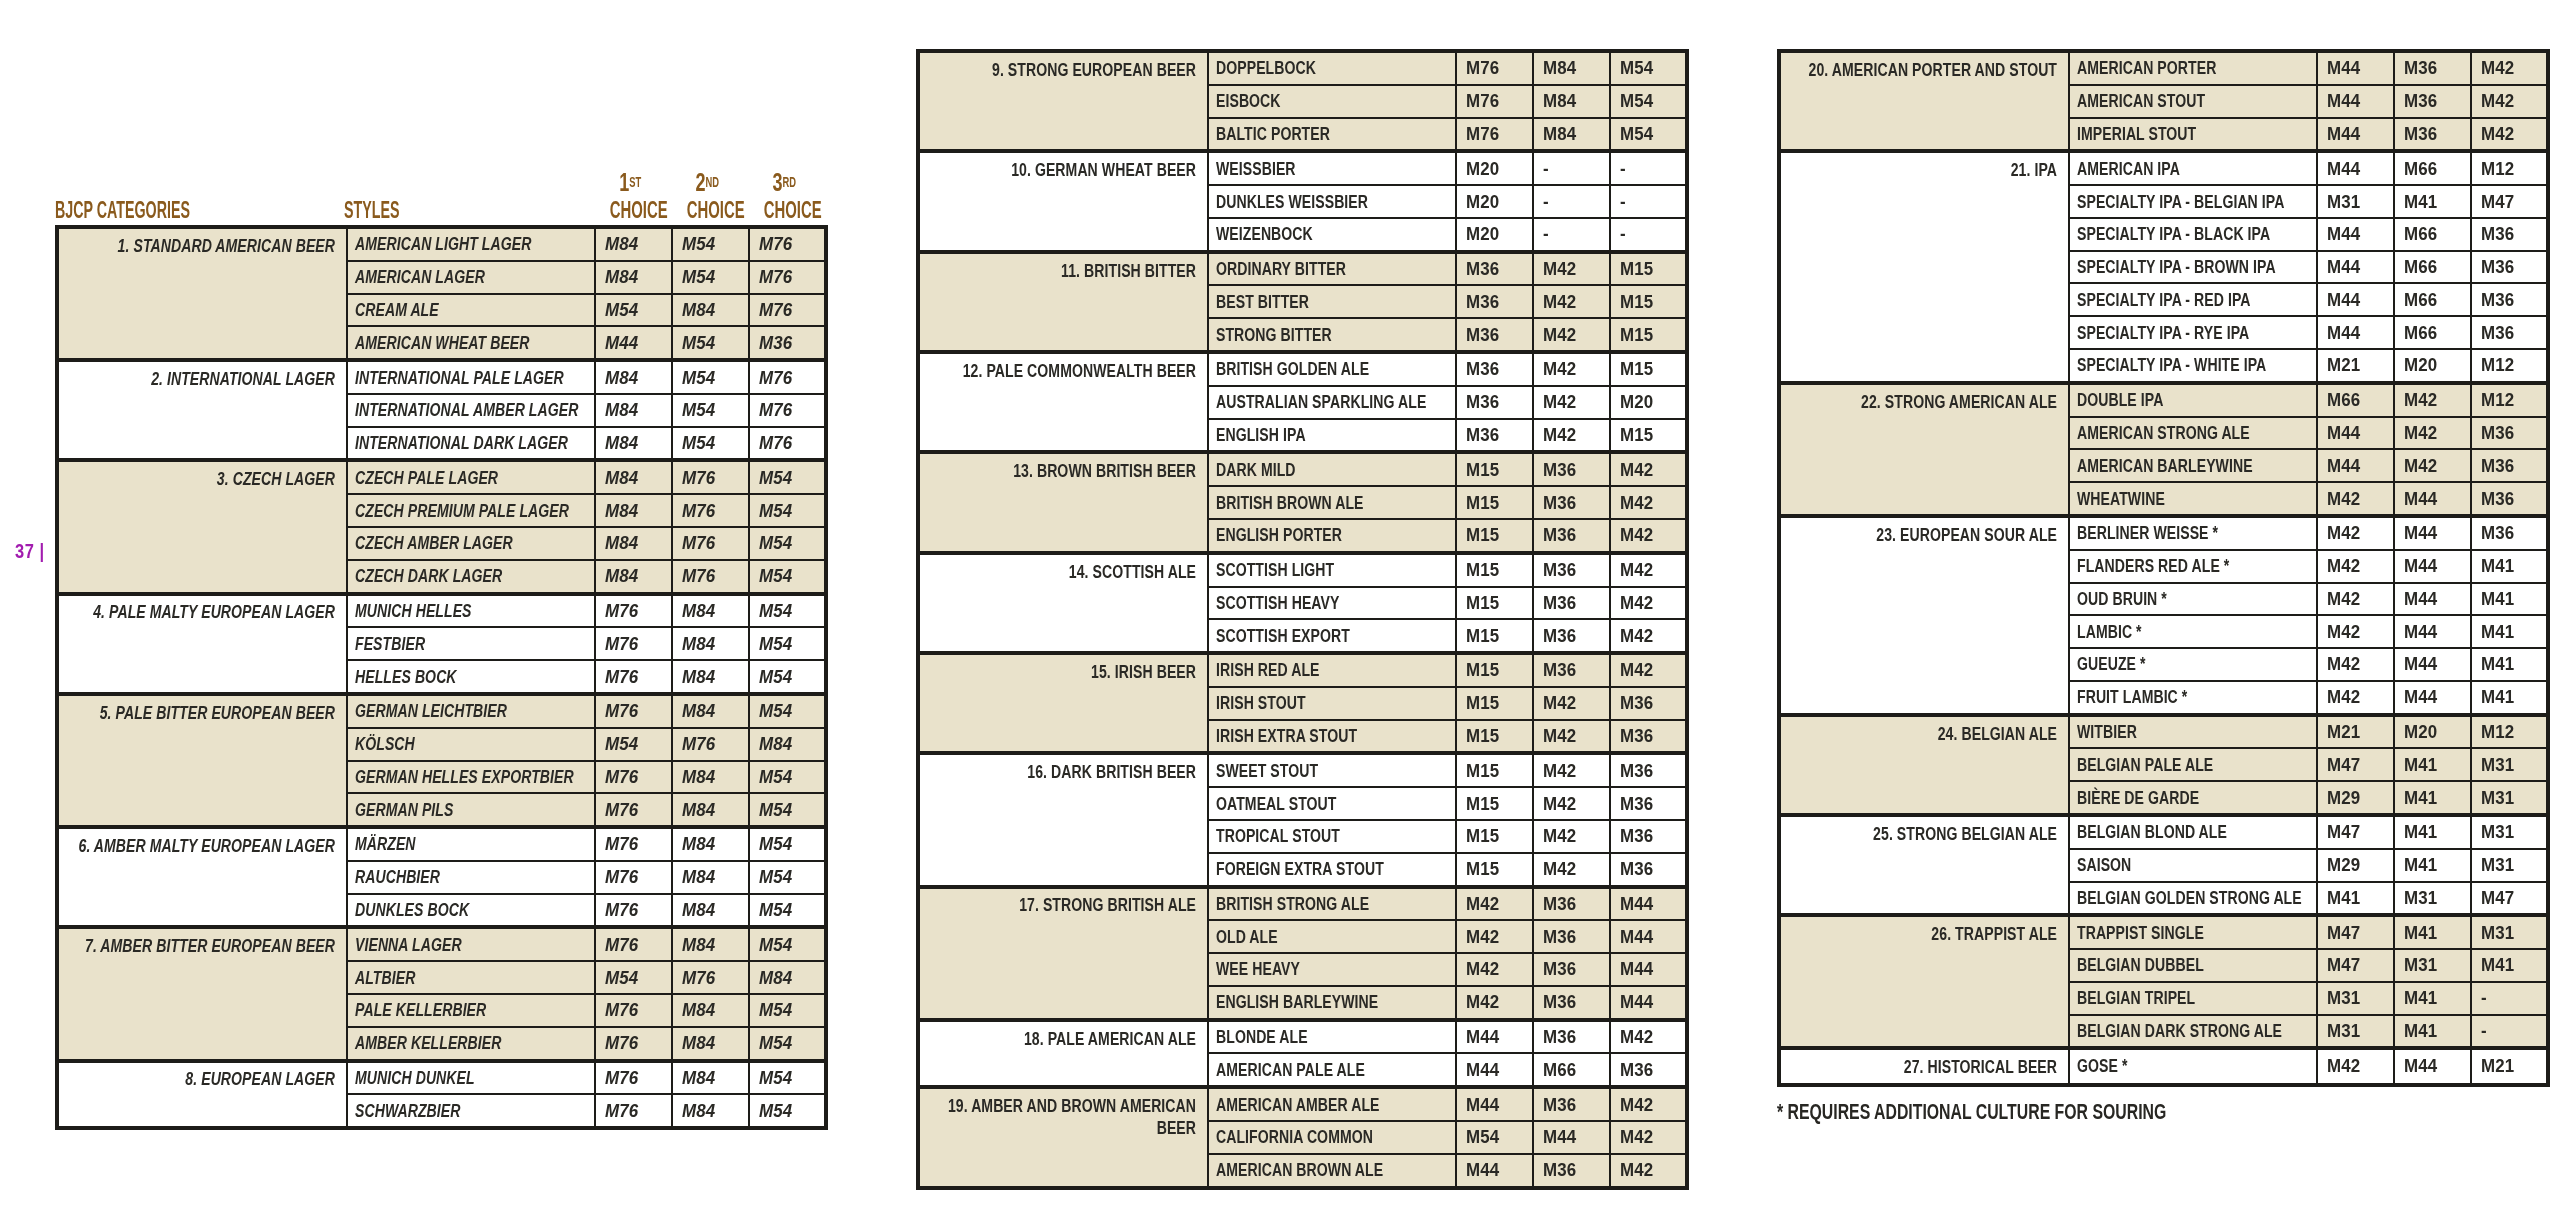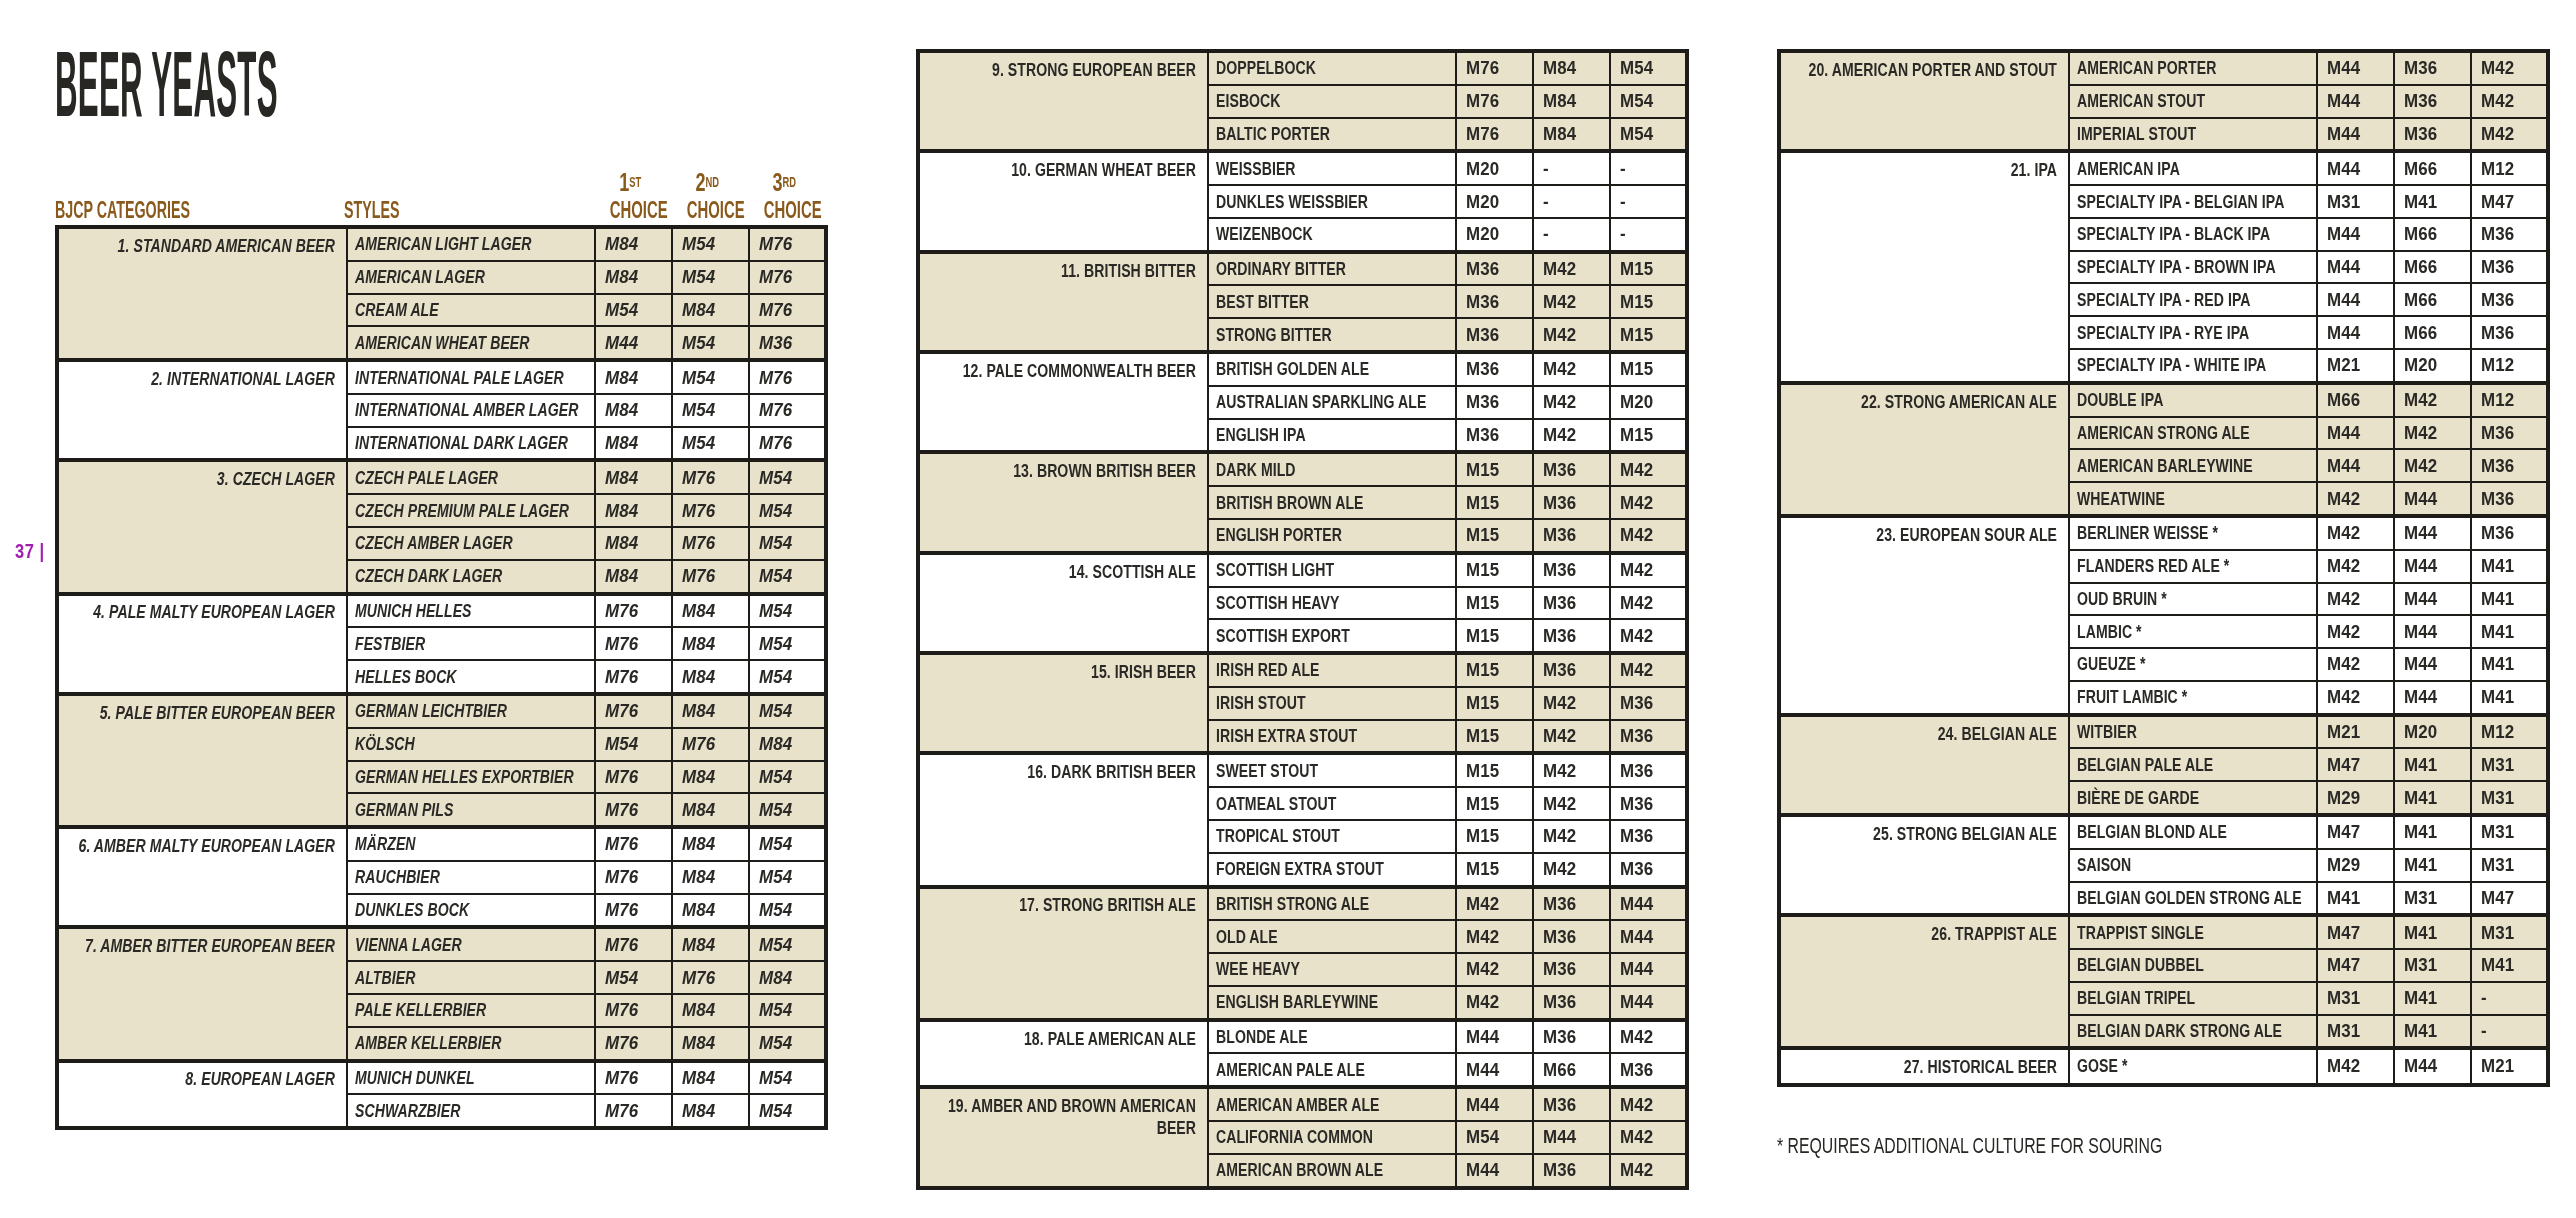--- a/index.html
+++ b/index.html
@@ -49,38 +49,35 @@
   td.cat{padding-top:5.9px;text-align:right;}
   td.cho{padding-left:8.8px;}
   .shaded{background:var(--beige);}
   .plain{background:var(--plain);}
   .page-num{
     position:absolute;left:14.7px;top:539px;font-size:20.6px;font-weight:bold;
     color:#a21caf;letter-spacing:0.7px;white-space:nowrap;
   }
   .page-num .in{display:inline-block;transform:scaleX(.8);transform-origin:0 0;}
   .footnote{
-    margin-top:48px;font-size:21.4px;font-weight:normal;color:#282723;line-height:1.1;
+    margin-top:14px;font-size:21.4px;font-weight:bold;color:#282723;line-height:1.1;
     white-space:nowrap;
   }
   .footnote .in{display:inline-block;transform:scaleX(.74);transform-origin:0 0;white-space:nowrap;}
 </style>
 </head>
 <body>
 
 <div class="sheet">
 
   <div class="page-num">
     <span class="in">37 |</span>
   </div>
 
   <div class="col col1">
-    <h1 class="title">
-      <span class="tx">BEER YEASTS</span>
-    </h1>
 
     <div class="head-row">
       <div class="hc h-cat">
         <span class="cxh">BJCP CATEGORIES</span>
       </div>
       <div class="hc h-sty">
         <span class="cxh">STYLES</span>
       </div>
       <div class="choice-head">
         <div class="ord"><span class="in"><span>1</span><sup>ST</sup></span></div>

